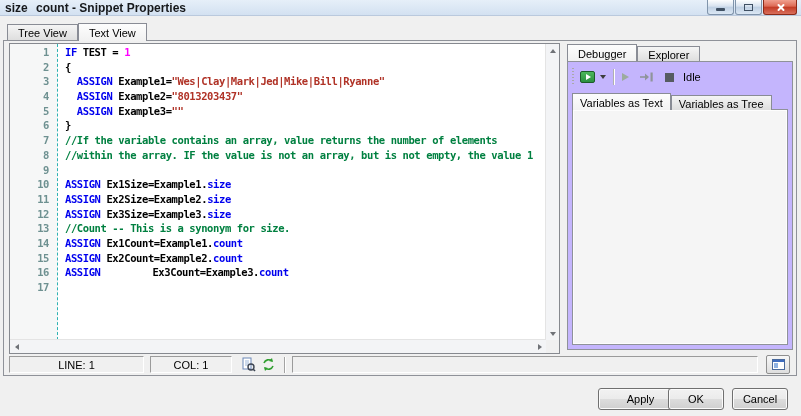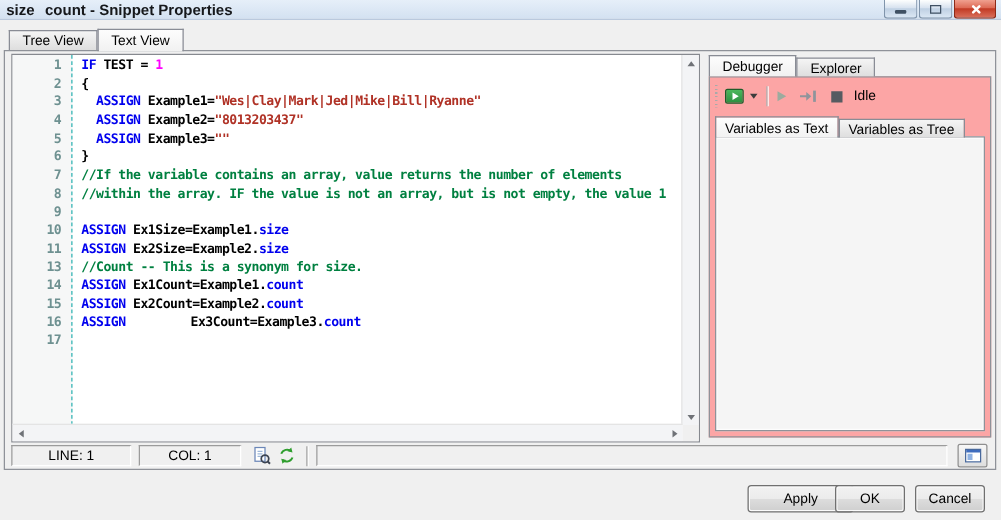--- a/index.html
+++ b/index.html
@@ -49,34 +49,34 @@
   .sb-corner{position:absolute;right:0;bottom:0;width:13px;height:13px;background:#f0f0f0;}
   .sbtn{position:absolute;width:13px;height:13px;display:flex;align-items:center;justify-content:center;}
   .tri-up{width:0;height:0;border-left:3px solid transparent;border-right:3px solid transparent;border-bottom:4px solid #6f7277;}
   .tri-down{width:0;height:0;border-left:3px solid transparent;border-right:3px solid transparent;border-top:4px solid #6f7277;}
   .tri-left{width:0;height:0;border-top:3px solid transparent;border-bottom:3px solid transparent;border-right:4px solid #6f7277;}
   .tri-right{width:0;height:0;border-top:3px solid transparent;border-bottom:3px solid transparent;border-left:4px solid #6f7277;}
   
   .statusbar{position:absolute;left:5px;top:314px;right:6px;height:19px;display:flex;align-items:center;}
   .spanel{box-sizing:border-box;height:17px;border:1px solid;border-color:#9b9b9b #ffffff #ffffff #9b9b9b;
     display:flex;align-items:center;justify-content:center;font-size:11px;}
-  .sp-line{width:96px;}
+  .sp-line{width:135px;}
   .sp-col{width:82px;margin-left:6px;}
   .sicons{display:flex;align-items:center;gap:5px;margin-left:9px;}
   .ssep{margin-left:8px;width:0;height:16px;border-left:1px solid #a3a3a3;border-right:1px solid #fff;}
   .sp-long{flex:1;margin-left:6px;}
   .layoutbtn{margin-left:8px;width:24px;height:19px;box-sizing:border-box;border:1px solid #8f8f8f;border-radius:2px;
     background:linear-gradient(#f7f7f7,#dedede);display:flex;align-items:center;justify-content:center;}
   .layout-ico{width:13px;height:11px;box-sizing:border-box;border:1px solid #49699c;background:#fff;position:relative;}
   .layout-ico::before{content:"";position:absolute;left:0;top:0;right:0;height:2px;background:#3e6cbe;}
   .layout-ico::after{content:"";position:absolute;left:1px;top:3px;width:4px;bottom:1px;background:#8fb2e3;}
   
   .dbgtabs{position:absolute;left:563px;top:3px;display:flex;align-items:flex-end;z-index:5;}
   .dbgpanel{position:absolute;left:563px;top:20px;width:226px;height:289px;box-sizing:border-box;
-    border:1px solid #8f9299;background:#fca5a5;}
+    border:1px solid #8f9299;background:#c4b5fd;}
   .dbg-toolbar{position:absolute;left:2px;top:3px;right:2px;height:24px;display:flex;align-items:center;}
   .grip{width:2px;height:18px;margin-left:2px;background:repeating-linear-gradient(#a9a9a9 0 1px,transparent 1px 3px);}
   .runbtn{margin-left:6px;display:flex;align-items:center;}
   .run-ico{width:15px;height:12px;box-sizing:border-box;border:1px solid #1d5c29;border-radius:2px;
     background:linear-gradient(#4cb75c,#2c9040);display:flex;align-items:center;justify-content:center;}
   .run-ico .tri{width:0;height:0;border-top:3px solid transparent;border-bottom:3px solid transparent;border-left:5px solid #fff;margin-left:1px;}
   .caret-down{width:0;height:0;border-left:3px solid transparent;border-right:3px solid transparent;border-top:4px solid #3c3c3c;margin-left:5px;}
   .tsep{width:0;height:16px;margin:0 7px;border-left:1px solid #b0b0b0;border-right:1px solid #fff;}
   .play-dis{width:0;height:0;border-top:4px solid transparent;border-bottom:4px solid transparent;border-left:7px solid #9cab9e;}
   .stepico{margin-left:10px;display:flex;}
@@ -130,20 +130,21 @@
           <div class="crow"><span class="ln">2</span><span class="lt"><span style="color: rgb(0, 0, 0);">{</span></span></div>
           <div class="crow"><span class="ln">3</span><span class="lt"><span style="color: rgb(0, 0, 0);">  </span><span style="color: rgb(0, 0, 238);">ASSIGN</span><span style="color: rgb(0, 0, 0);"> Example1=</span><span style="color: rgb(176, 50, 38);">"Wes|Clay|Mark|Jed|Mike|Bill|Ryanne"</span></span></div>
           <div class="crow"><span class="ln">4</span><span class="lt"><span style="color: rgb(0, 0, 0);">  </span><span style="color: rgb(0, 0, 238);">ASSIGN</span><span style="color: rgb(0, 0, 0);"> Example2=</span><span style="color: rgb(176, 50, 38);">"8013203437"</span></span></div>
           <div class="crow"><span class="ln">5</span><span class="lt"><span style="color: rgb(0, 0, 0);">  </span><span style="color: rgb(0, 0, 238);">ASSIGN</span><span style="color: rgb(0, 0, 0);"> Example3=</span><span style="color: rgb(176, 50, 38);">""</span></span></div>
           <div class="crow"><span class="ln">6</span><span class="lt"><span style="color: rgb(0, 0, 0);">}</span></span></div>
           <div class="crow"><span class="ln">7</span><span class="lt"><span style="color: rgb(0, 128, 64);">//If the variable contains an array, value returns the number of elements</span></span></div>
           <div class="crow"><span class="ln">8</span><span class="lt"><span style="color: rgb(0, 128, 64);">//within the array. IF the value is not an array, but is not empty, the value 1</span></span></div>
           <div class="crow"><span class="ln">9</span></div>
           <div class="crow"><span class="ln">10</span><span class="lt"><span style="color: rgb(0, 0, 238);">ASSIGN</span><span style="color: rgb(0, 0, 0);"> Ex1Size=Example1.</span><span style="color: rgb(0, 0, 238);">size</span></span></div>
           <div class="crow"><span class="ln">11</span><span class="lt"><span style="color: rgb(0, 0, 238);">ASSIGN</span><span style="color: rgb(0, 0, 0);"> Ex2Size=Example2.</span><span style="color: rgb(0, 0, 238);">size</span></span></div>
+          <div class="crow"><span class="ln">12</span><span class="lt"><span style="color: rgb(0, 0, 238);">ASSIGN</span><span style="color: rgb(0, 0, 0);"> Ex3Size=Example3.</span><span style="color: rgb(0, 0, 238);">size</span></span></div>
           <div class="crow"><span class="ln">13</span><span class="lt"><span style="color: rgb(0, 128, 64);">//Count -- This is a synonym for size.</span></span></div>
           <div class="crow"><span class="ln">14</span><span class="lt"><span style="color: rgb(0, 0, 238);">ASSIGN</span><span style="color: rgb(0, 0, 0);"> Ex1Count=Example1.</span><span style="color: rgb(0, 0, 238);">count</span></span></div>
           <div class="crow"><span class="ln">15</span><span class="lt"><span style="color: rgb(0, 0, 238);">ASSIGN</span><span style="color: rgb(0, 0, 0);"> Ex2Count=Example2.</span><span style="color: rgb(0, 0, 238);">count</span></span></div>
           <div class="crow"><span class="ln">16</span><span class="lt"><span style="color: rgb(0, 0, 238);">ASSIGN</span><span style="color: rgb(0, 0, 0); padding-left: 46px;"> Ex3Count=Example3.</span><span style="color: rgb(0, 0, 238);">count</span></span></div>
           <div class="crow"><span class="ln">17</span><span class="lt"></span></div>
         </div>
     </div>
     <div class="vscroll">
       <div class="sbtn" style="top:0;">
           <span class="tri-up"></span>

